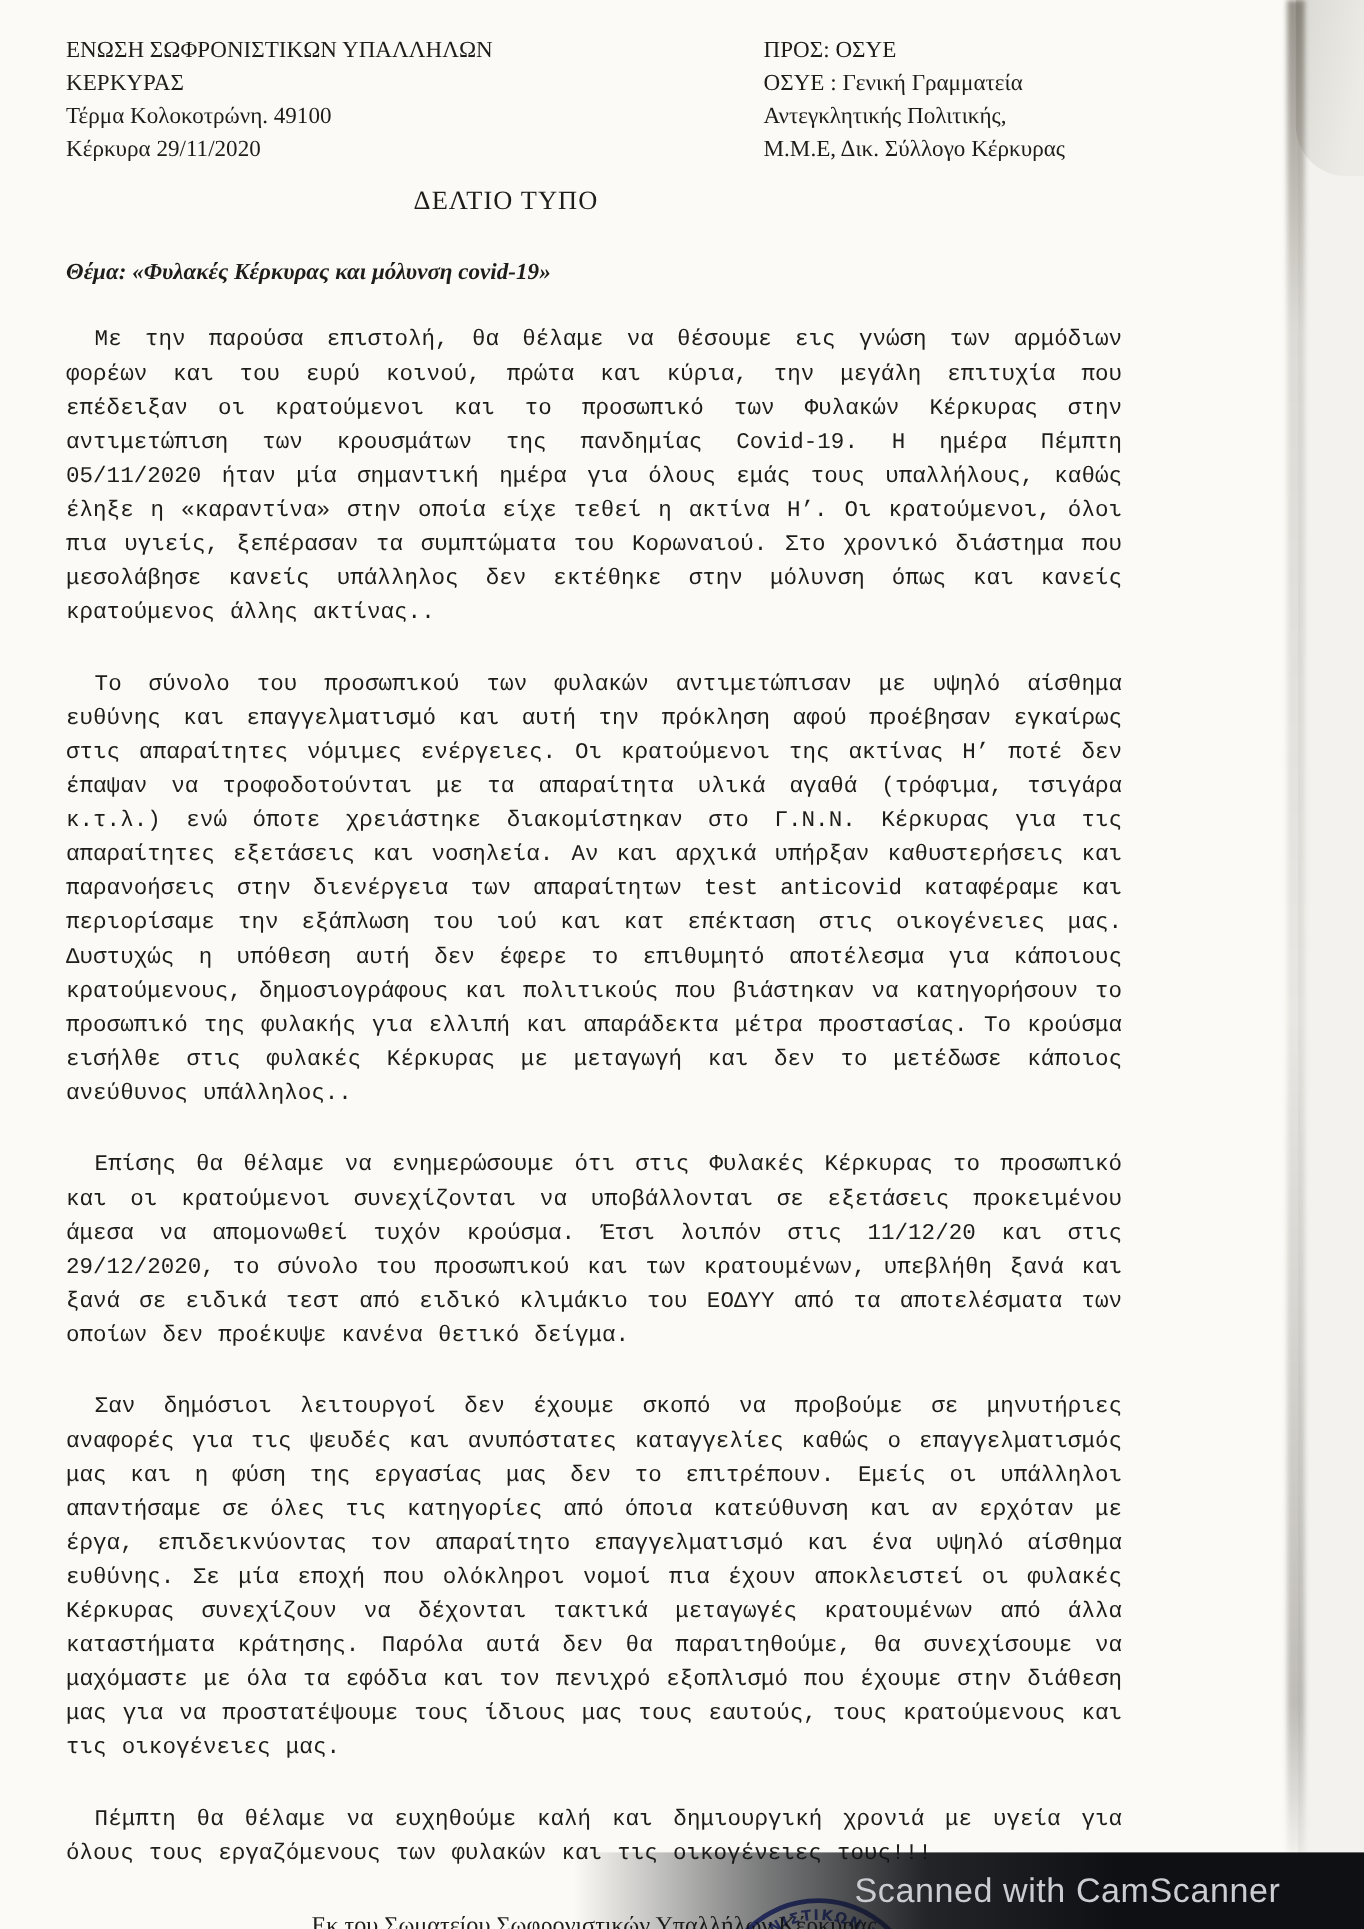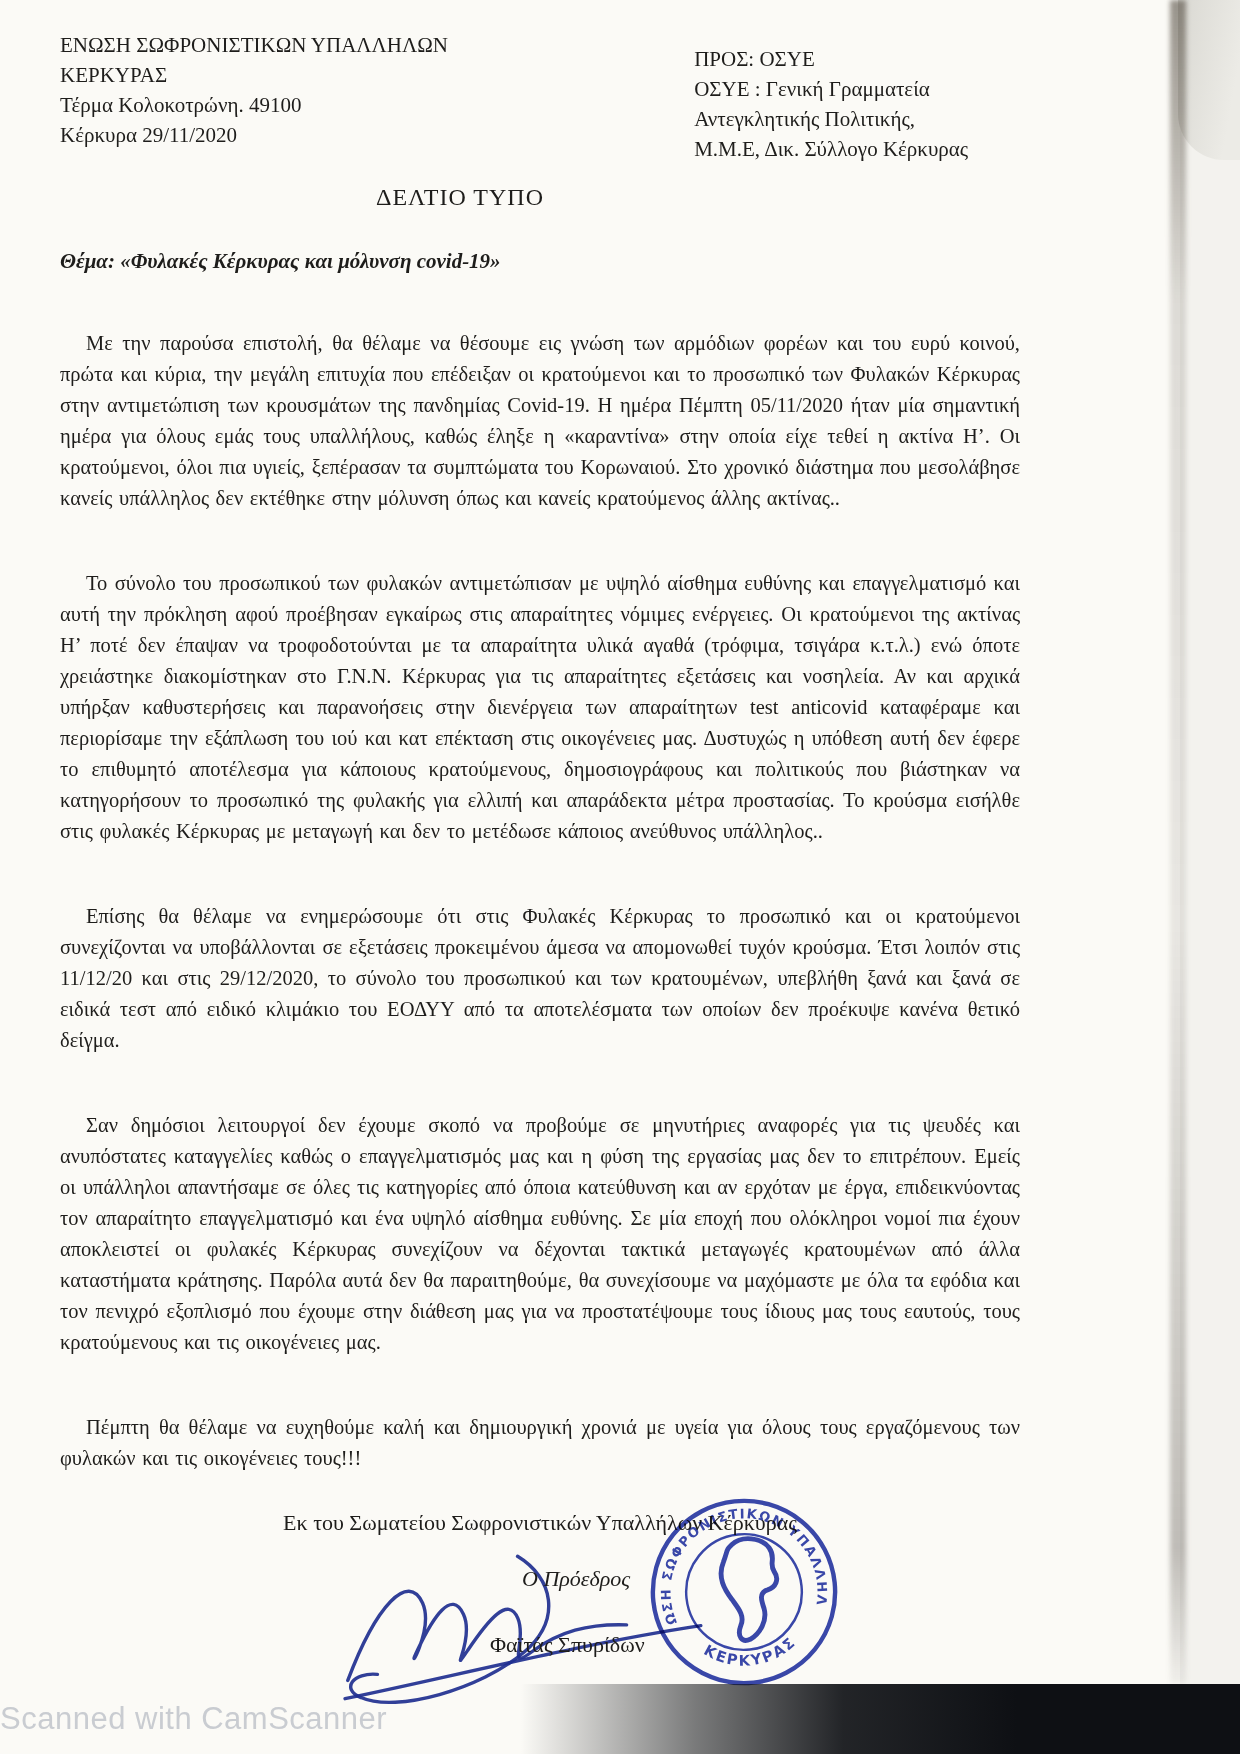--- a/index.html
+++ b/index.html
@@ -16,35 +16,35 @@
   }
   
   .right-margin{position:absolute;top:0;right:0;width:60px;height:100%;background:#f3f2ee;z-index:1;}
   .corner-top-right{position:absolute;top:0;right:0;width:62px;height:160px;
     background:linear-gradient(100deg,#d9d8d2,#ecebe6 80%);border-bottom-left-radius:46px;z-index:2;}
   .right-shadow{position:absolute;top:0;right:54px;width:16px;height:96%;
     background:linear-gradient(180deg,rgba(70,62,50,.55),rgba(70,62,50,.16) 18%,rgba(70,62,50,.10) 55%,rgba(54,48,40,.30) 92%,rgba(54,48,40,.05));
     filter:blur(2.5px);z-index:2;}
   .camscanner-bar{position:absolute;left:0;right:0;bottom:0;height:70px;z-index:5;
     background:linear-gradient(90deg,rgba(16,18,22,0) 42%,rgba(16,18,22,.55) 56%,rgba(16,18,22,.92) 68%,#0e1014 82%);
-    display:flex;align-items:center;justify-content:flex-start;padding-right:60px;box-sizing:border-box;}
+    display:flex;align-items:center;justify-content:flex-end;padding-right:76px;box-sizing:border-box;}
   .camscanner-bar span{
     font-family:"Liberation Sans","DejaVu Sans",sans-serif;
     font-size:31px;color:var(--watermark_text,#c9ccd1);letter-spacing:.5px;}
   
   .letterhead{display:flex;font-size:21px;line-height:30px;}
   .sender{width:470px;}
-  .recipients{margin-left:170px;width:330px;margin-top:14px;}
+  .recipients{margin-left:170px;width:330px;}
   
   .title{margin:20px 0 0;font-size:24px;font-weight:400;letter-spacing:1px;
     text-align:center;transform:translateX(-80px);}
   .subject{margin:38px 0 0;font-size:21px;font-weight:bold;font-style:italic;}
   
-  .para{margin:54px 0 0;font-size:20.5px;line-height:31px;text-align:justify;
-    text-indent:26px;word-spacing:1.5px;}
+  .para{margin:34px 0 0;font-size:20.5px;line-height:31px;text-align:justify;
+    text-indent:26px;word-spacing:1.5px;font-family:Liberation Mono, monospace;}
   
   .signature-section{position:relative;margin-top:36px;height:210px;}
   .closing-line{text-align:center;font-size:22px;}
   .sig-role{position:absolute;left:462px;top:56px;font-size:22px;font-style:italic;}
   .sig-name{position:absolute;left:430px;top:122px;font-size:22px;text-align:center;}
   .sig-scribble{position:absolute;left:266px;top:26px;width:396px;height:168px;
     transform:rotate(-4deg);mix-blend-mode:multiply;}
   .sig-scribble path{fill:none;stroke:var(--signature_blue,#203096);stroke-width:3.4;
     stroke-linecap:round;opacity:.92;}
   .stamp{position:absolute;left:586px;top:-16px;width:196px;height:196px;

